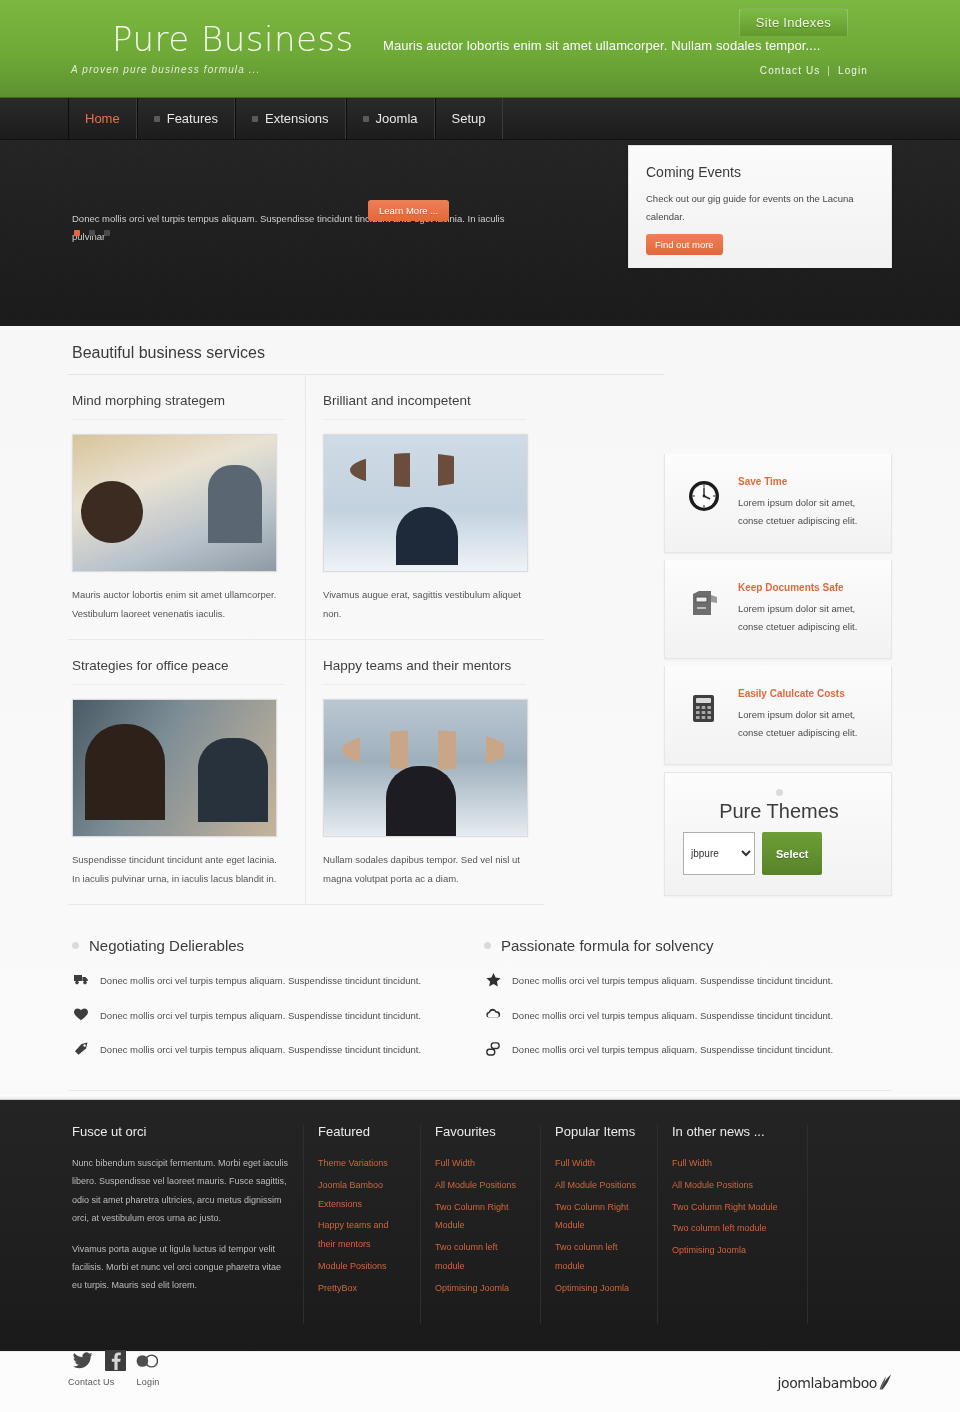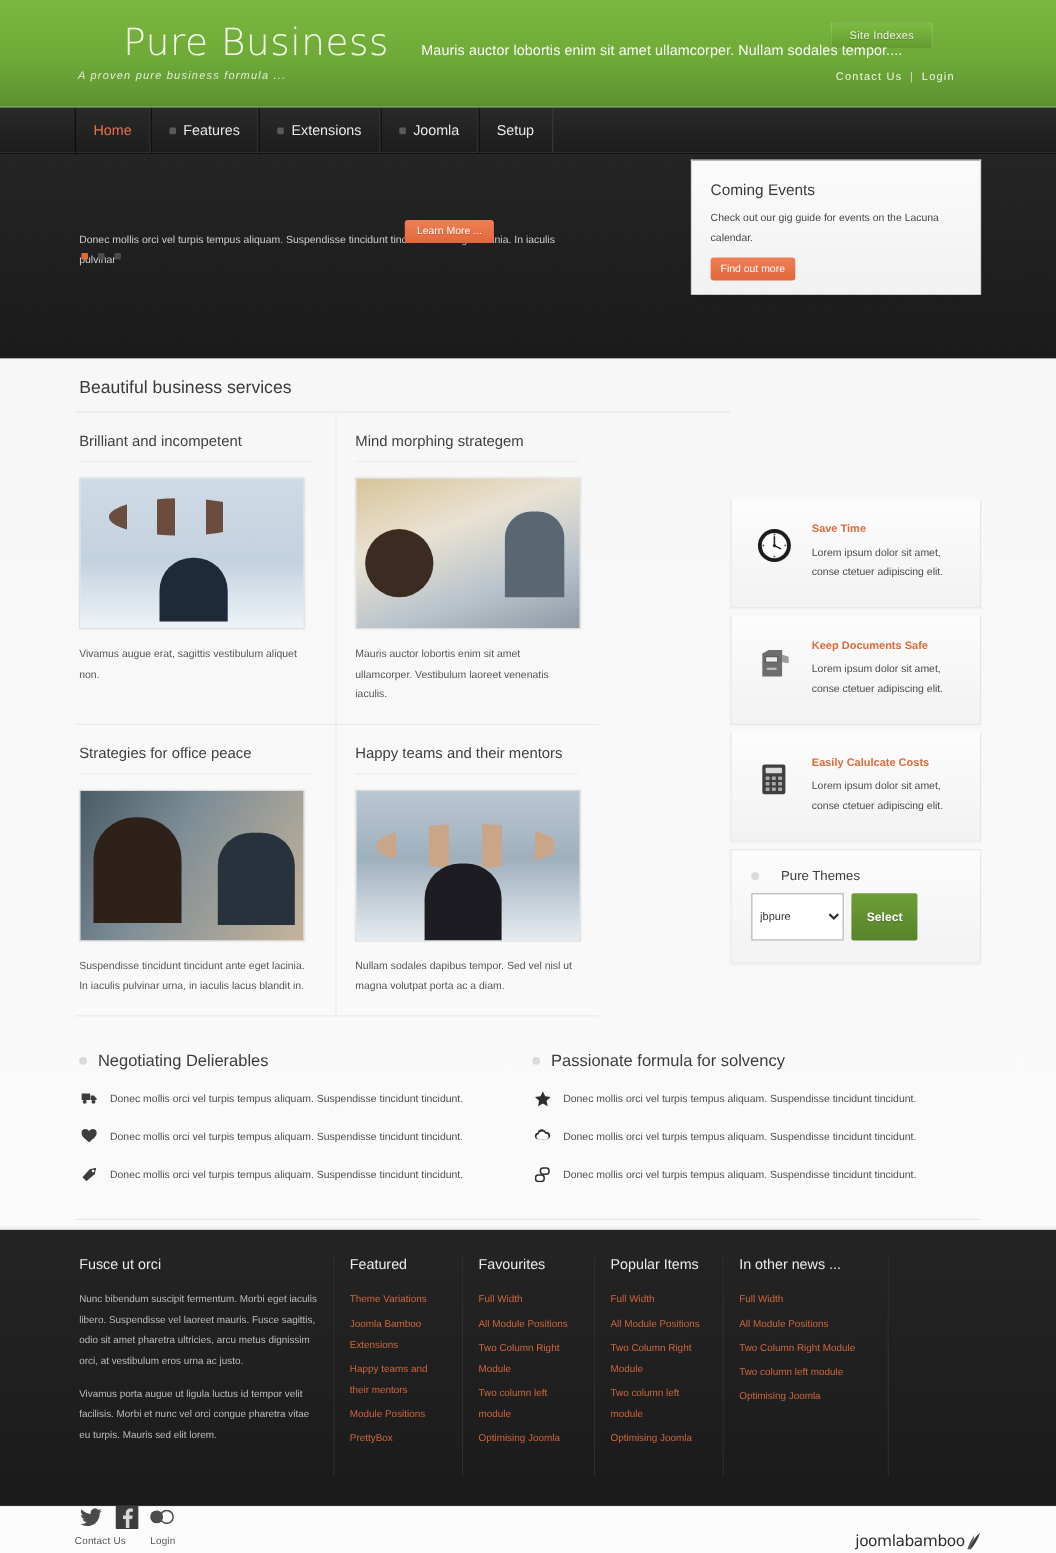--- a/index.html
+++ b/index.html
@@ -13,23 +13,23 @@
 
   
   .header {
     height: 98px;
     background: linear-gradient(to bottom, #7cb740 0%, #6faa38 55%, #5d9130 100%);
     position: relative;
     border-bottom: 1px solid #3f6a1e;
   }
   .header-inner { width: 824px; margin: 0 auto; position: relative; height: 100%; }
   .site-indexes {
-    position: absolute; right: 44px; top: 20px;
+    position: absolute; right: 44px; top: 8px;
     background: linear-gradient(to bottom,#7ebc43,#63992f);
-    color: #eef6e4; font-size: 10px; letter-spacing: .3px;
+    color: #eef6e4; font-size: 13px; letter-spacing: .3px;
     padding: 6px 16px; border-radius: 3px 3px 0 0;
     border: 1px solid rgba(255,255,255,.22); border-bottom: none;
     text-shadow: 0 1px 1px rgba(0,0,0,.25);
   }
   .logo {
     position: absolute; left: 12px; top: 22px;
     font-size: 34px; font-weight: 300; color: #f4f9ee;
     letter-spacing: .5px; line-height: 1;
     font-family: "DejaVu Sans", sans-serif;
     margin-left: 32px;
@@ -179,27 +179,27 @@
   .feat-body h5 { font-size: 10px; color: #dd6a3c; font-weight: bold; margin-bottom: 7px; }
   .feat-body p { font-size: 9.5px; color: #4b4b4b; line-height: 1.9; }
 
   .themes-mod {
     background: linear-gradient(to bottom,#fcfcfc,#f2f2f2);
     border: 1px solid #e6e6e6;
     padding: 16px 16px 20px 18px;
     box-shadow: 0 1px 2px rgba(0,0,0,.05);
   }
   .themes-mod h5 {
-    font-size: 12px; font-weight: 400; color: #3c3c3c; margin-bottom: 9px;
-    display: flex; align-items: center; gap: 20px;
+    font-size: 20px; font-weight: 400; color: #3c3c3c; margin-bottom: 9px;
+    display: flex; align-items: center; gap: 4px; flex-direction: column;
   }
   .bullet-dot { width: 7px; height: 7px; border-radius: 50%; background: #dadada; display: inline-block; }
   .themes-row { display: flex; gap: 7px; align-items: stretch; }
   .themes-select {
-    width: 84px; font-size: 10px; font-family: "Liberation Sans", sans-serif;
+    width: 72px; font-size: 10px; font-family: "Liberation Sans", sans-serif;
     border: 1px solid #aeaeae; background: #fff; padding: 14px 3px; color: #333;
   }
   .themes-btn {
     background: linear-gradient(to bottom,#6d9e36,#58832a);
     color: #fff; border: none; padding: 5px 14px; font-size: 11px;
     border-radius: 2px; cursor: pointer; font-weight: bold;
     text-shadow: 0 1px 1px rgba(0,0,0,.25);
   }
 
   
@@ -306,28 +306,28 @@
       </div>
     </div>
   </div>
 
   <div class="main">
     <div class="main-inner">
       <div class="content-col">
         <div class="section-title">Beautiful business services</div>
         <div class="art-grid" id="art-grid">
             <div class="art">
+              <h4>Mind morphing strategem</h4>
+              <div class="art-img photo1"></div>
+              <p>Mauris auctor lobortis enim sit amet ullamcorper. Vestibulum laoreet venenatis iaculis.</p>
+            </div>
+            <div class="art">
               <h4>Brilliant and incompetent</h4>
               <div class="art-img photo2"></div>
               <p>Vivamus augue erat, sagittis vestibulum aliquet non.</p>
-            </div>
-            <div class="art">
-              <h4>Mind morphing strategem</h4>
-              <div class="art-img photo1"></div>
-              <p>Mauris auctor lobortis enim sit amet ullamcorper. Vestibulum laoreet venenatis iaculis.</p>
             </div>
             <div class="art">
               <h4>Strategies for office peace</h4>
               <div class="art-img photo3"></div>
               <p>Suspendisse tincidunt tincidunt ante eget lacinia. In iaculis pulvinar urna, in iaculis lacus blandit in.</p>
             </div>
             <div class="art">
               <h4>Happy teams and their mentors</h4>
               <div class="art-img photo4"></div>
               <p>Nullam sodales dapibus tempor. Sed vel nisl ut magna volutpat porta ac a diam.</p>

